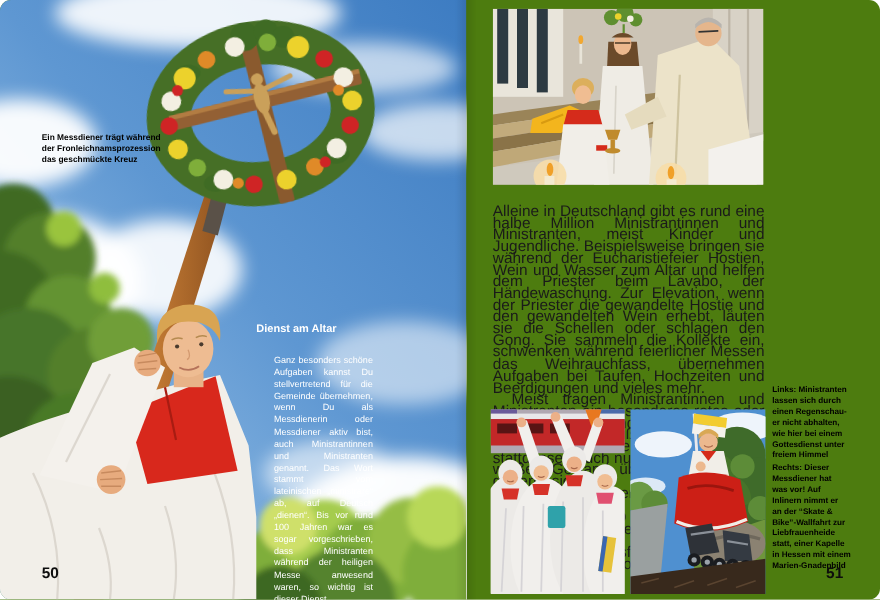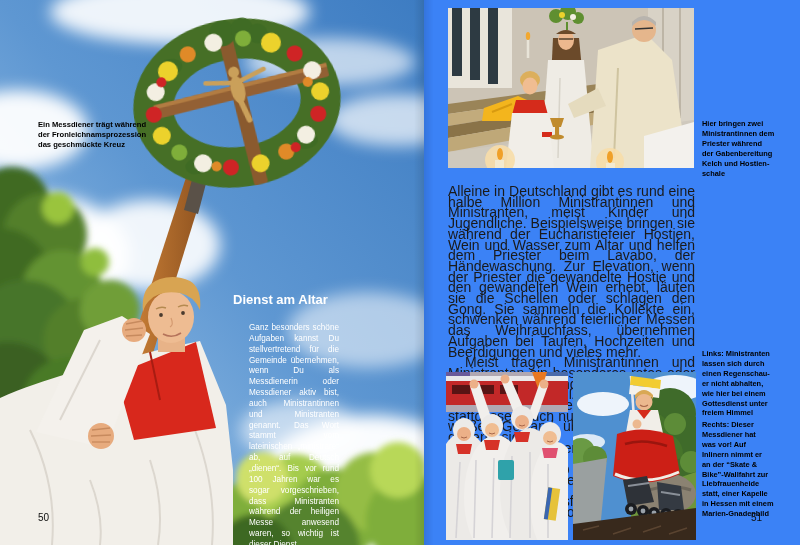--- a/index.html
+++ b/index.html
@@ -1,38 +1,38 @@
 <!DOCTYPE html>
 <html><head>
 <meta charset="utf-8">
 <style>
   html,body{margin:0;padding:0;}
   body{
     width:800px;height:545px;background:#ffffff;
     font-family:"Liberation Sans",sans-serif;
     -webkit-font-smoothing:antialiased;
   }
-  .spread{position:relative;width:800px;height:545px;background:#3b82f6;overflow:hidden;}
+  .spread{position:relative;width:800px;height:545px;background:#4d7c0f;overflow:hidden;border-radius:10px;}
   .abs{position:absolute;}
   svg{display:block;}
 
   
   .photo-left{left:0;top:0;width:424px;height:545px;}
   .gutter{left:414px;top:0;width:26px;height:545px;
     background:linear-gradient(90deg,rgba(0,0,0,0) 0%,rgba(0,0,0,0.10) 38%,rgba(255,255,255,0) 75%);
     pointer-events:none;}
 
   .cap-left{left:38px;top:120px;width:110px;color:#000;
     font-size:7.6px;font-weight:bold;line-height:10.2px;white-space:pre-line;}
 
   .overlay{left:233px;top:293px;width:122px;color:#ffffff;}
-  .overlay h2{margin:0 0 4px 0;font-size:13px;line-height:14px;font-weight:bold;}
+  .overlay h2{margin:0 0 4px 0;font-size:10px;line-height:14px;font-weight:bold;}
   .overlay p{margin:16px;font-size:8.2px;line-height:10.85px;text-align:justify;font-weight:500;}
 
-  .pagenum{font-size:10px;font-weight:normal;color:#0d0d0d;}
+  .pagenum{font-size:14px;font-weight:bold;color:#0d0d0d;}
   .pn-left{left:38px;top:512px;}
   .pn-right{left:751px;top:512px;}
 
   
   .photo-top{left:448px;top:8px;width:246px;height:160px;}
   .bodytext{left:448px;top:186px;width:247px;color:#1a1a1a;
     font-size:14px;line-height:10.7px;text-align:justify;}
   .bodytext p{margin:0;}
   .bodytext p + p{text-indent:17px;}
 
@@ -416,26 +416,20 @@
     </g>
     <path d="M0,152 L123,136 L123,168 L0,168 Z" fill="#38291c"></path>
     <g stroke="#5a4430" stroke-width="1.4">
       <line x1="10" y1="158" x2="26" y2="154"></line>
         <line x1="40" y1="162" x2="58" y2="156"></line>
       <line x1="70" y1="160" x2="88" y2="154"></line>
         <line x1="96" y1="162" x2="114" y2="156"></line>
     </g>
   </svg>
 
-  <div class="abs sidecap cap-top">Hier bringen zwei
-Ministrantinnen dem
-Priester während
-der Gabenbereitung
-Kelch und Hostien-
-schale</div>
   <div class="abs sidecap cap-rechts">Rechts: Dieser
 Messdiener hat
 was vor! Auf
 Inlinern nimmt er
 an der “Skate &amp;
 Bike”-Wallfahrt zur
 Liebfrauenheide
 statt, einer Kapelle
 in Hessen mit einem
 Marien-Gnadenbild</div>

